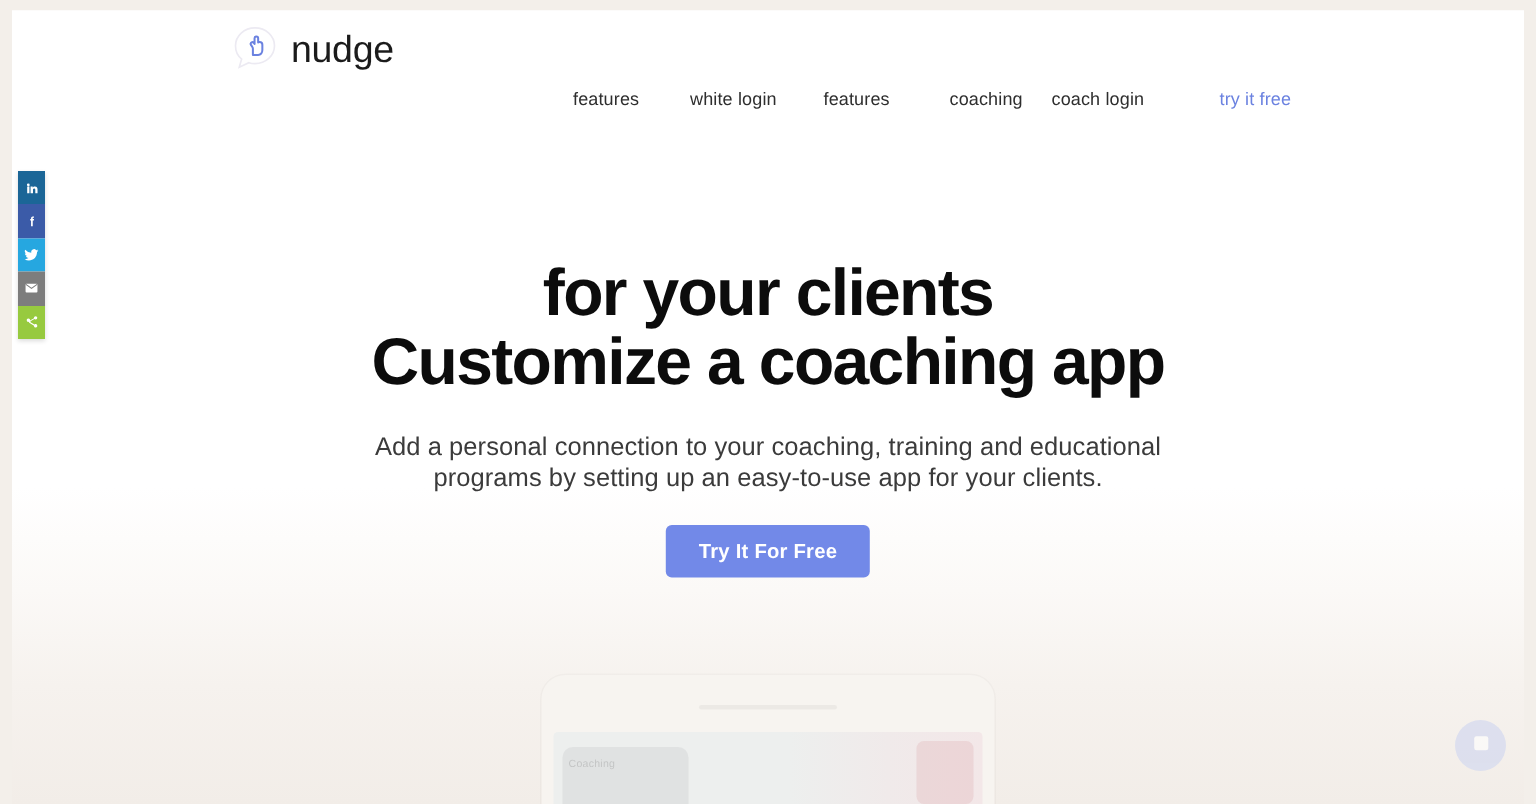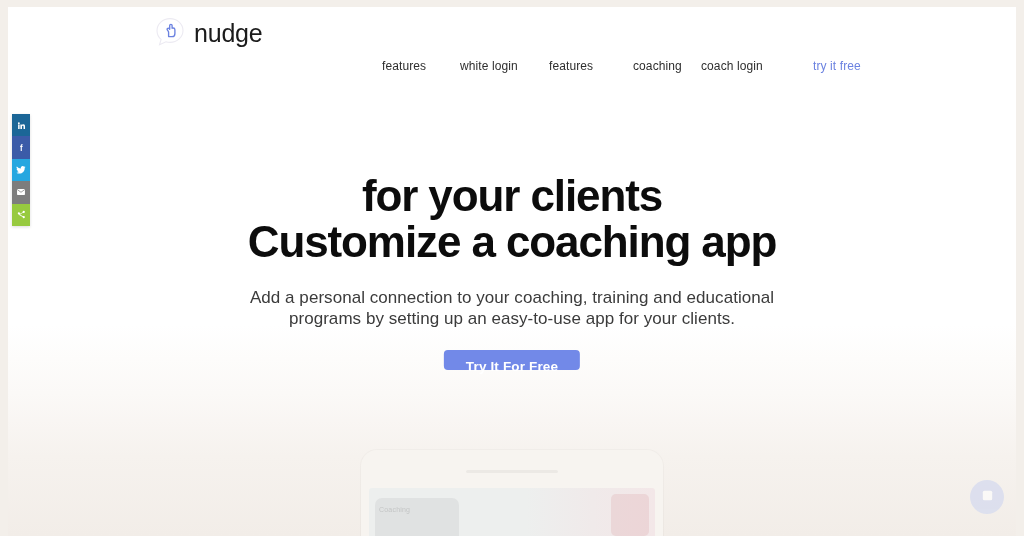--- a/index.html
+++ b/index.html
@@ -158,21 +158,21 @@
     letter-spacing:0.05px;
   }
 
   #hero-cta {
     position:absolute;
     top:343px;
     left:50%;
     transform:translateX(-50%);
     display:inline-block;
     padding:0 22px;
-    height:20px;
+    height:35px;
     line-height:33px;
     border:none;
     border-radius:4px;
     background:#7289E8;
     color:#ffffff;
     font-family:"Liberation Sans", sans-serif;
     font-size:13.5px;
     font-weight:700;
     letter-spacing:0.15px;
     cursor:pointer;

